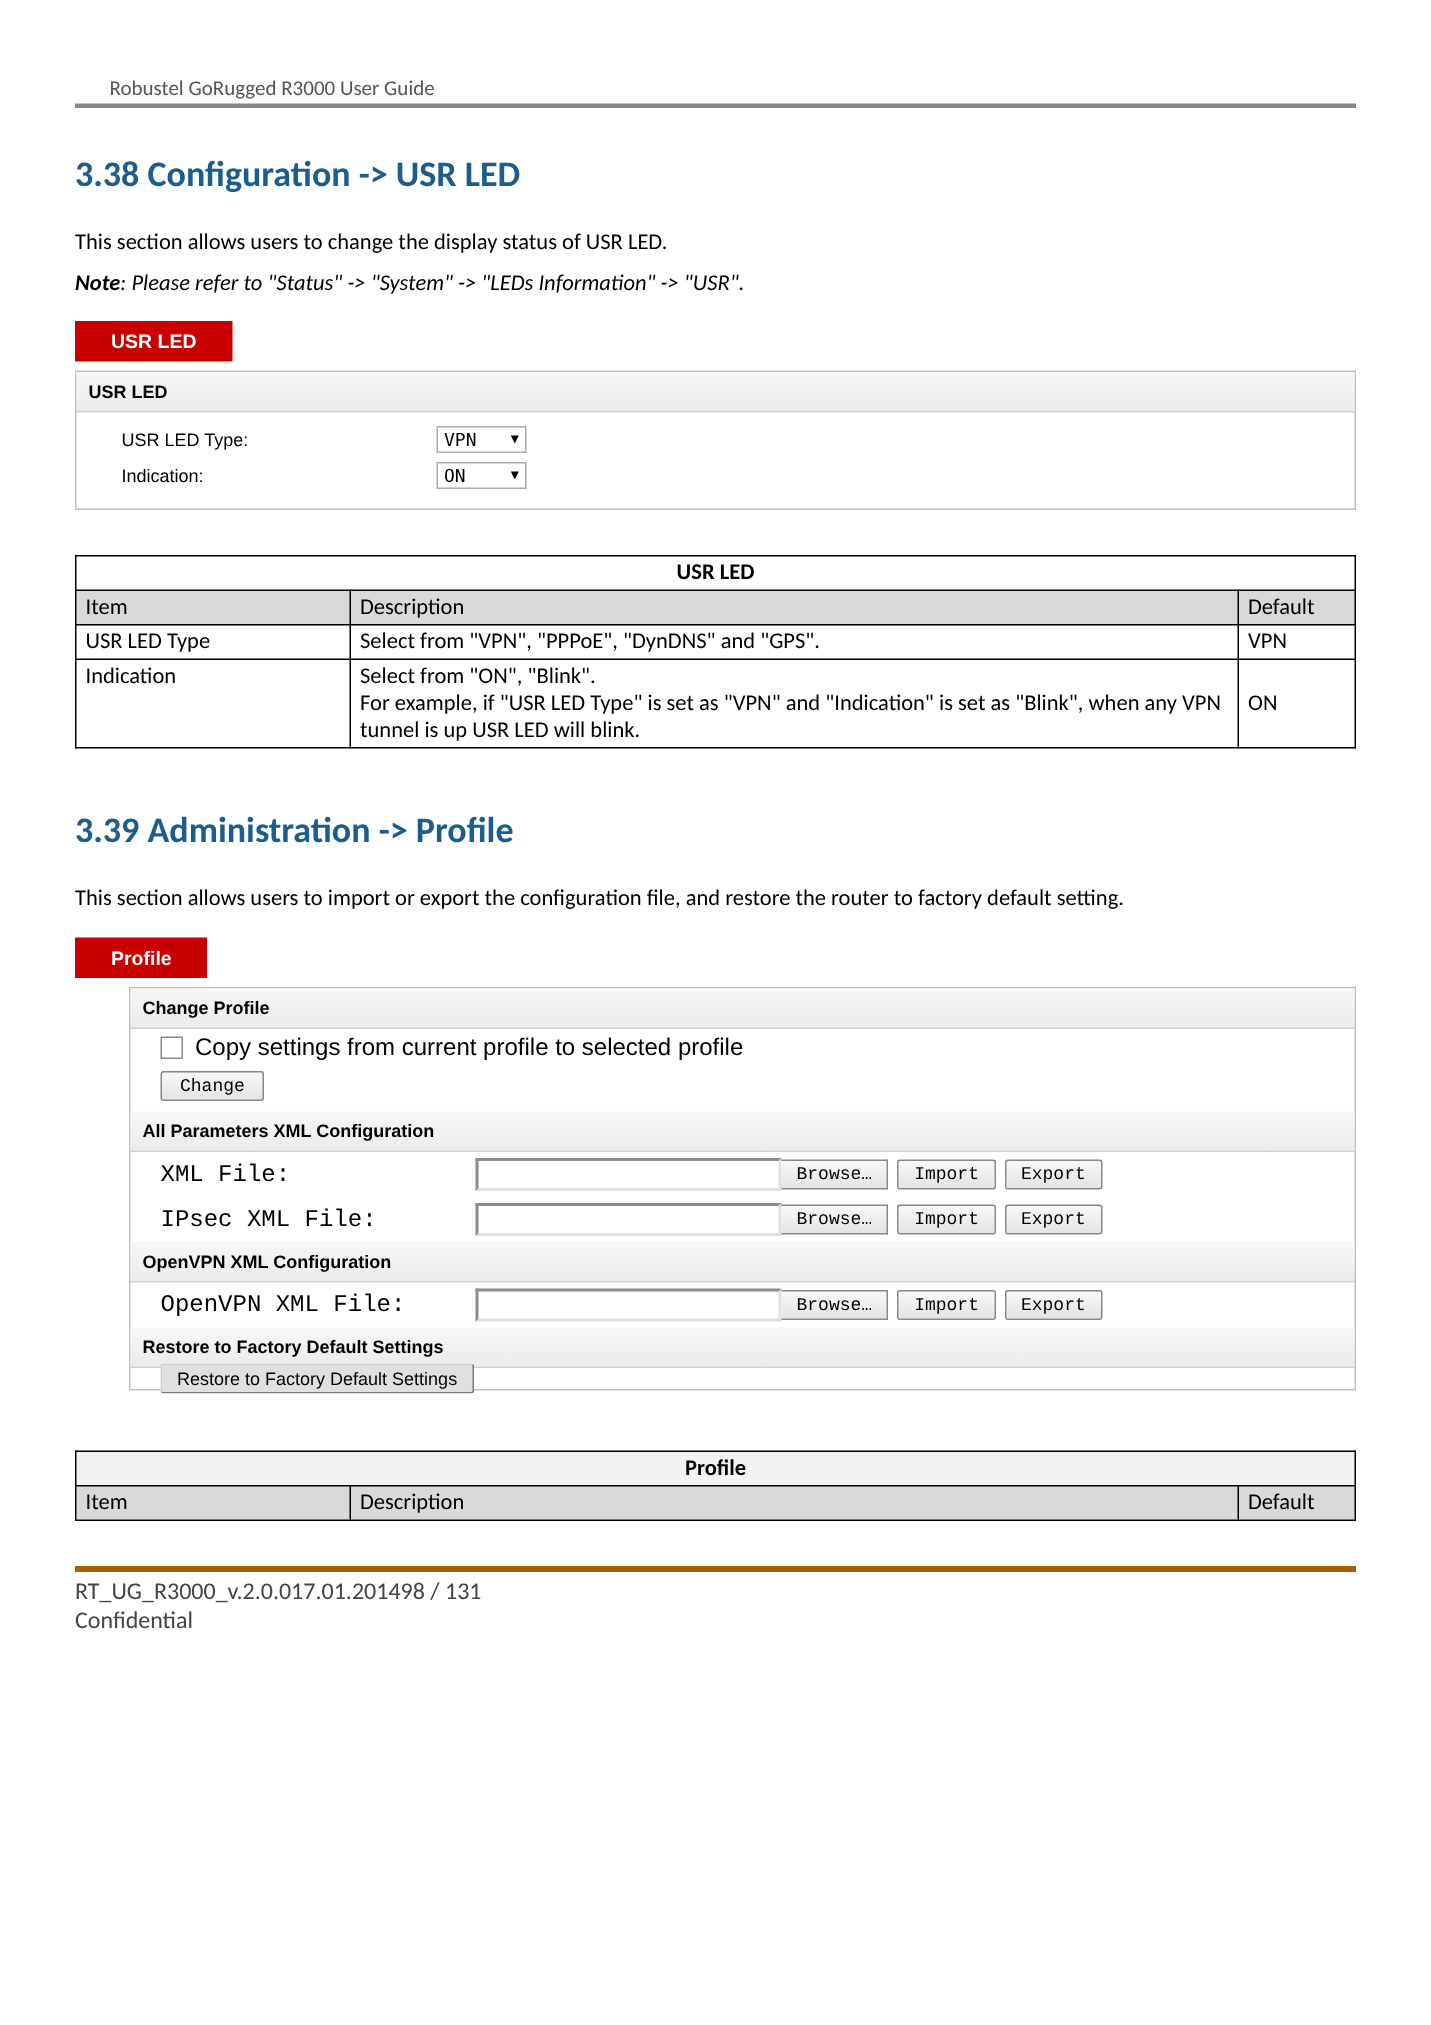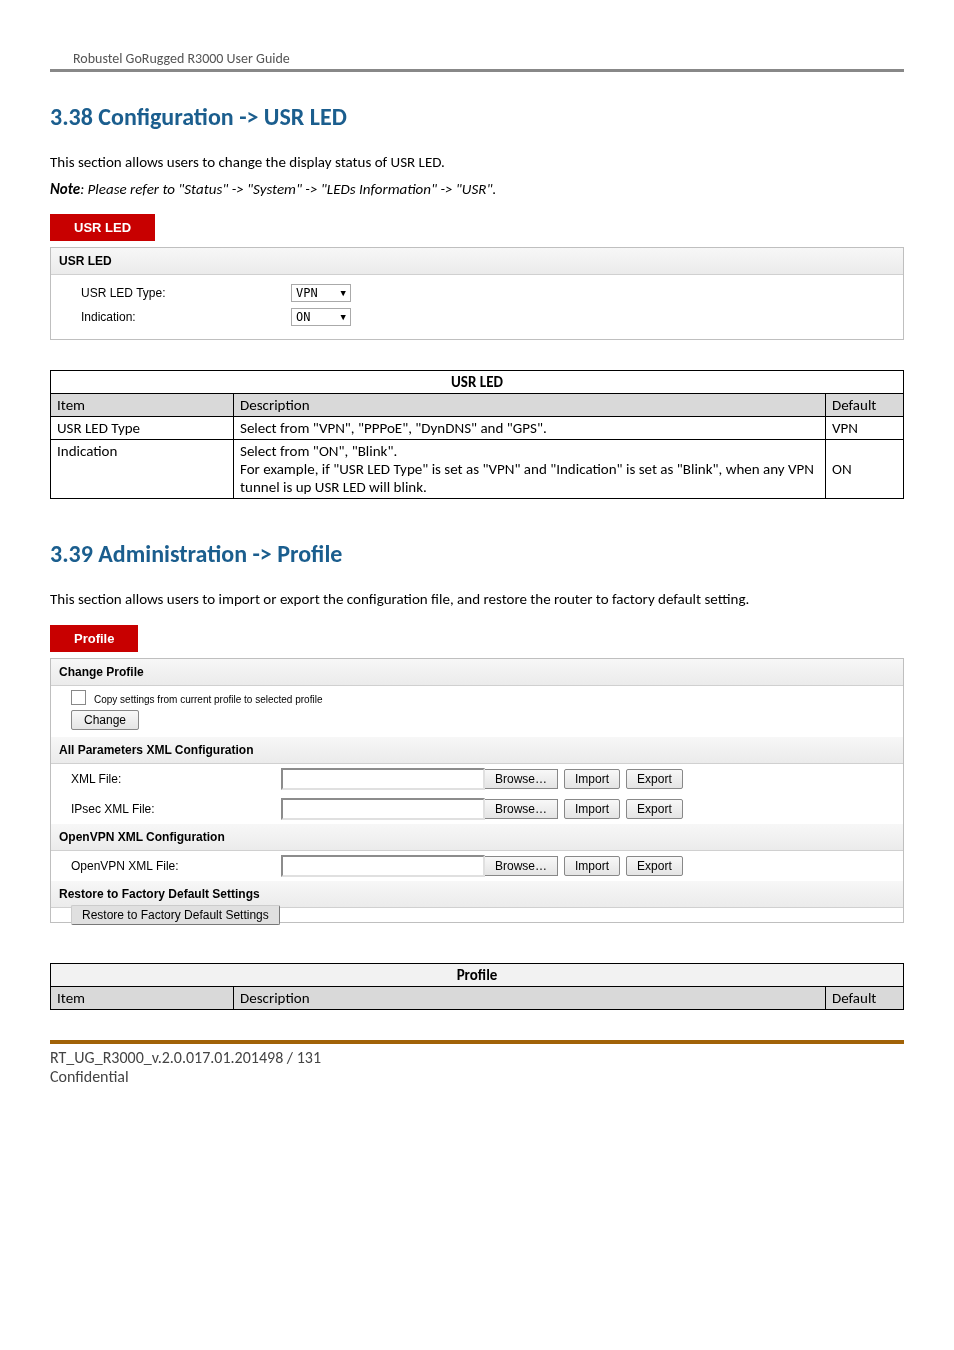--- a/index.html
+++ b/index.html
@@ -112,34 +112,35 @@
     background: #D9D9D9;
   }
   .browse-row {
     display: flex;
     align-items: center;
     padding: 4px 0 4px 20px;
     gap: 0px;
   }
   .browse-label {
     width: 210px;
-    font-size: 12px;
+    font-size: 16px;
+    font-family: Liberation Mono, monospace;
   }
   .file-input {
     border: 2px inset #e0e0e0;
     width: 200px;
     height: 18px;
     background: #fff;
   }
   .btn {
     border: 1px solid #888;
     background: linear-gradient(#f8f8f8, #e4e4e4);
     padding: 2px 10px;
     font-size: 12px;
-    font-family: Liberation Sans, sans-serif;
+    font-family: Liberation Mono, monospace;
     border-radius: 2px;
     margin-left: 6px;
   }
   .btn-browse {
     border-left: none;
     margin-left: 0;
     border-radius: 0;
   }
   .btn-restore {
     margin-left: 20px;
@@ -149,23 +150,23 @@
     border: 1px outset #ccc;
     font-family: Arial, sans-serif;
   }
   .btn-change {
     margin-left: 20px;
     padding: 2px 12px;
   }
   .checkbox-row {
     padding: 4px 0 4px 20px;
     display: flex;
-    align-items: flex-end;
+    align-items: center;
     gap: 8px;
-    font-size: 10px;
+    font-size: 16px;
   }
   .checkbox {
     width: 13px;
     height: 13px;
     border: 1px solid #888;
     background: #fff;
   }
   .footer {
     margin-top: 30px;
     border-top: 4px solid #a16207;
@@ -243,21 +244,21 @@
   </table>
 
 <div class="spacer-40"></div>
 
 <h2>3.39  Administration -&gt; Profile</h2>
 
 <p class="body-text">This section allows users to import or export the configuration file, and restore the router to factory default setting.</p>
 
 <div class="tab">Profile</div>
 
-<div class="panel" style="padding:0;">
+<div class="panel" style="padding:0;margin-left:36px;">
   <div class="panel-header">Change Profile</div>
   <div class="checkbox-row">
     <div class="checkbox"></div>
     <span>Copy settings from current profile to selected profile</span>
   </div>
   <div style="padding:4px 0 10px 0;">
     <span class="btn btn-change">Change</span>
   </div>
 
   <div class="panel-header">All Parameters XML Configuration</div>

